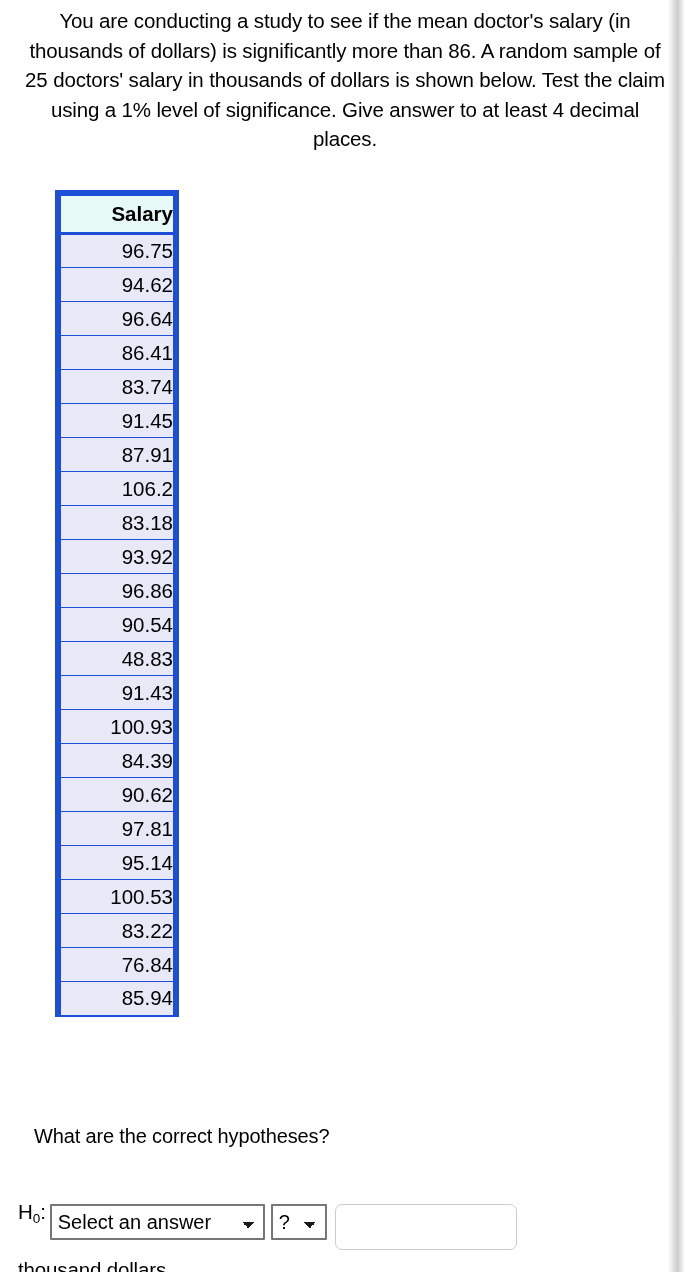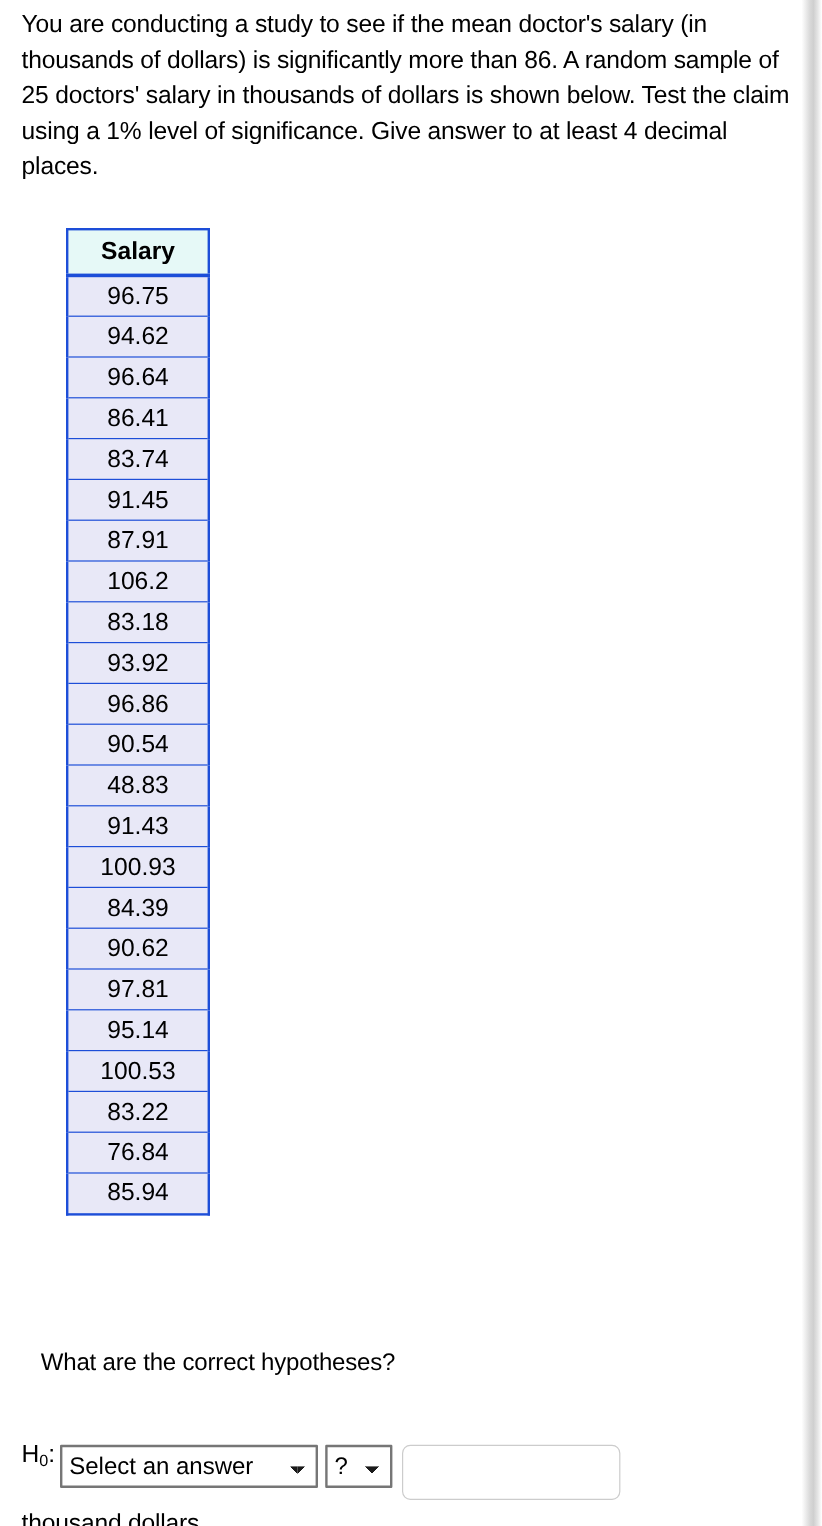--- a/index.html
+++ b/index.html
@@ -45,41 +45,42 @@
 
   .prompt {
     position: absolute;
     left: 18px;
     top: 6px;
     width: 654px;
     font-size: 20.5px;
     line-height: 29.5px;
     letter-spacing: -0.15px;
     white-space: normal;
+    text-align: center;
   }
 
   
   .salary-table-wrap {
     position: absolute;
     left: 55px;
     top: 190px;
   }
   table.salary-table {
     border-collapse: collapse;
     border-spacing: 0;
     table-layout: fixed;
     width: 118px;
   }
   table.salary-table th,
   table.salary-table td {
     width: 118px;
     box-sizing: border-box;
-    text-align: center;
+    text-align: right;
     font-size: 20.5px;
-    border: 2px solid #1d4ed8;
+    border: 6px solid #1d4ed8;
     padding: 0;
     font-weight: normal;
   }
   table.salary-table th {
     background: #e6f9f7;
     font-weight: bold;
     height: 36px;
     line-height: 36px;
     border-bottom-width: 3px;
   }

